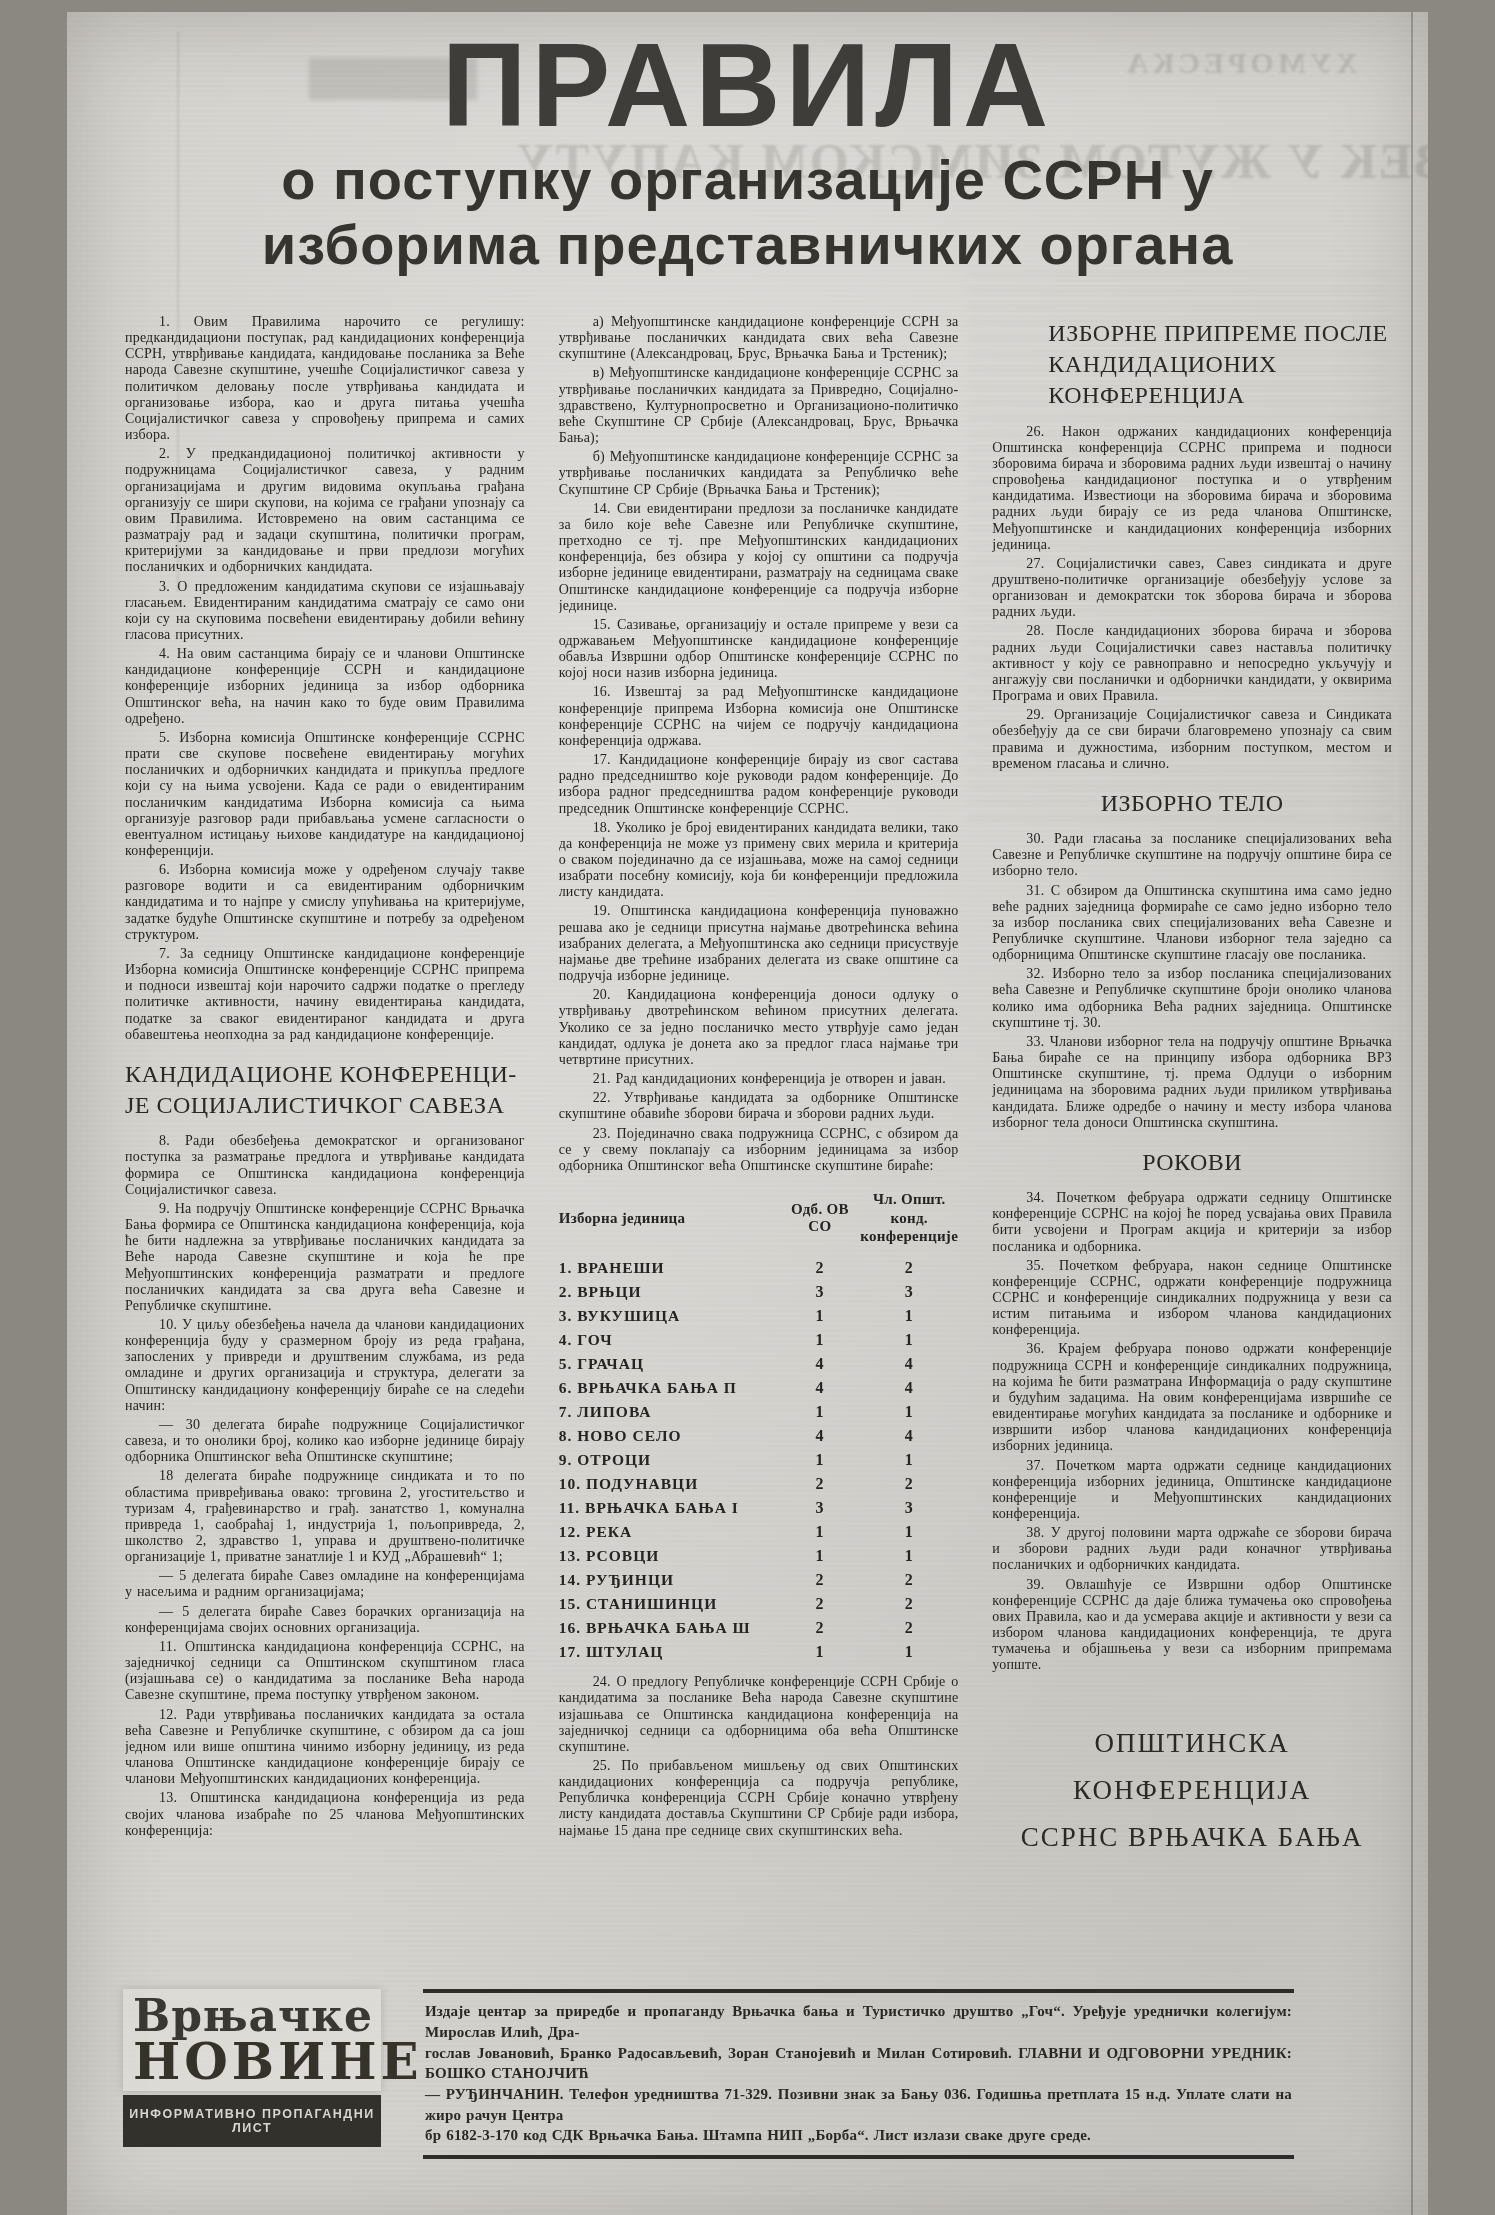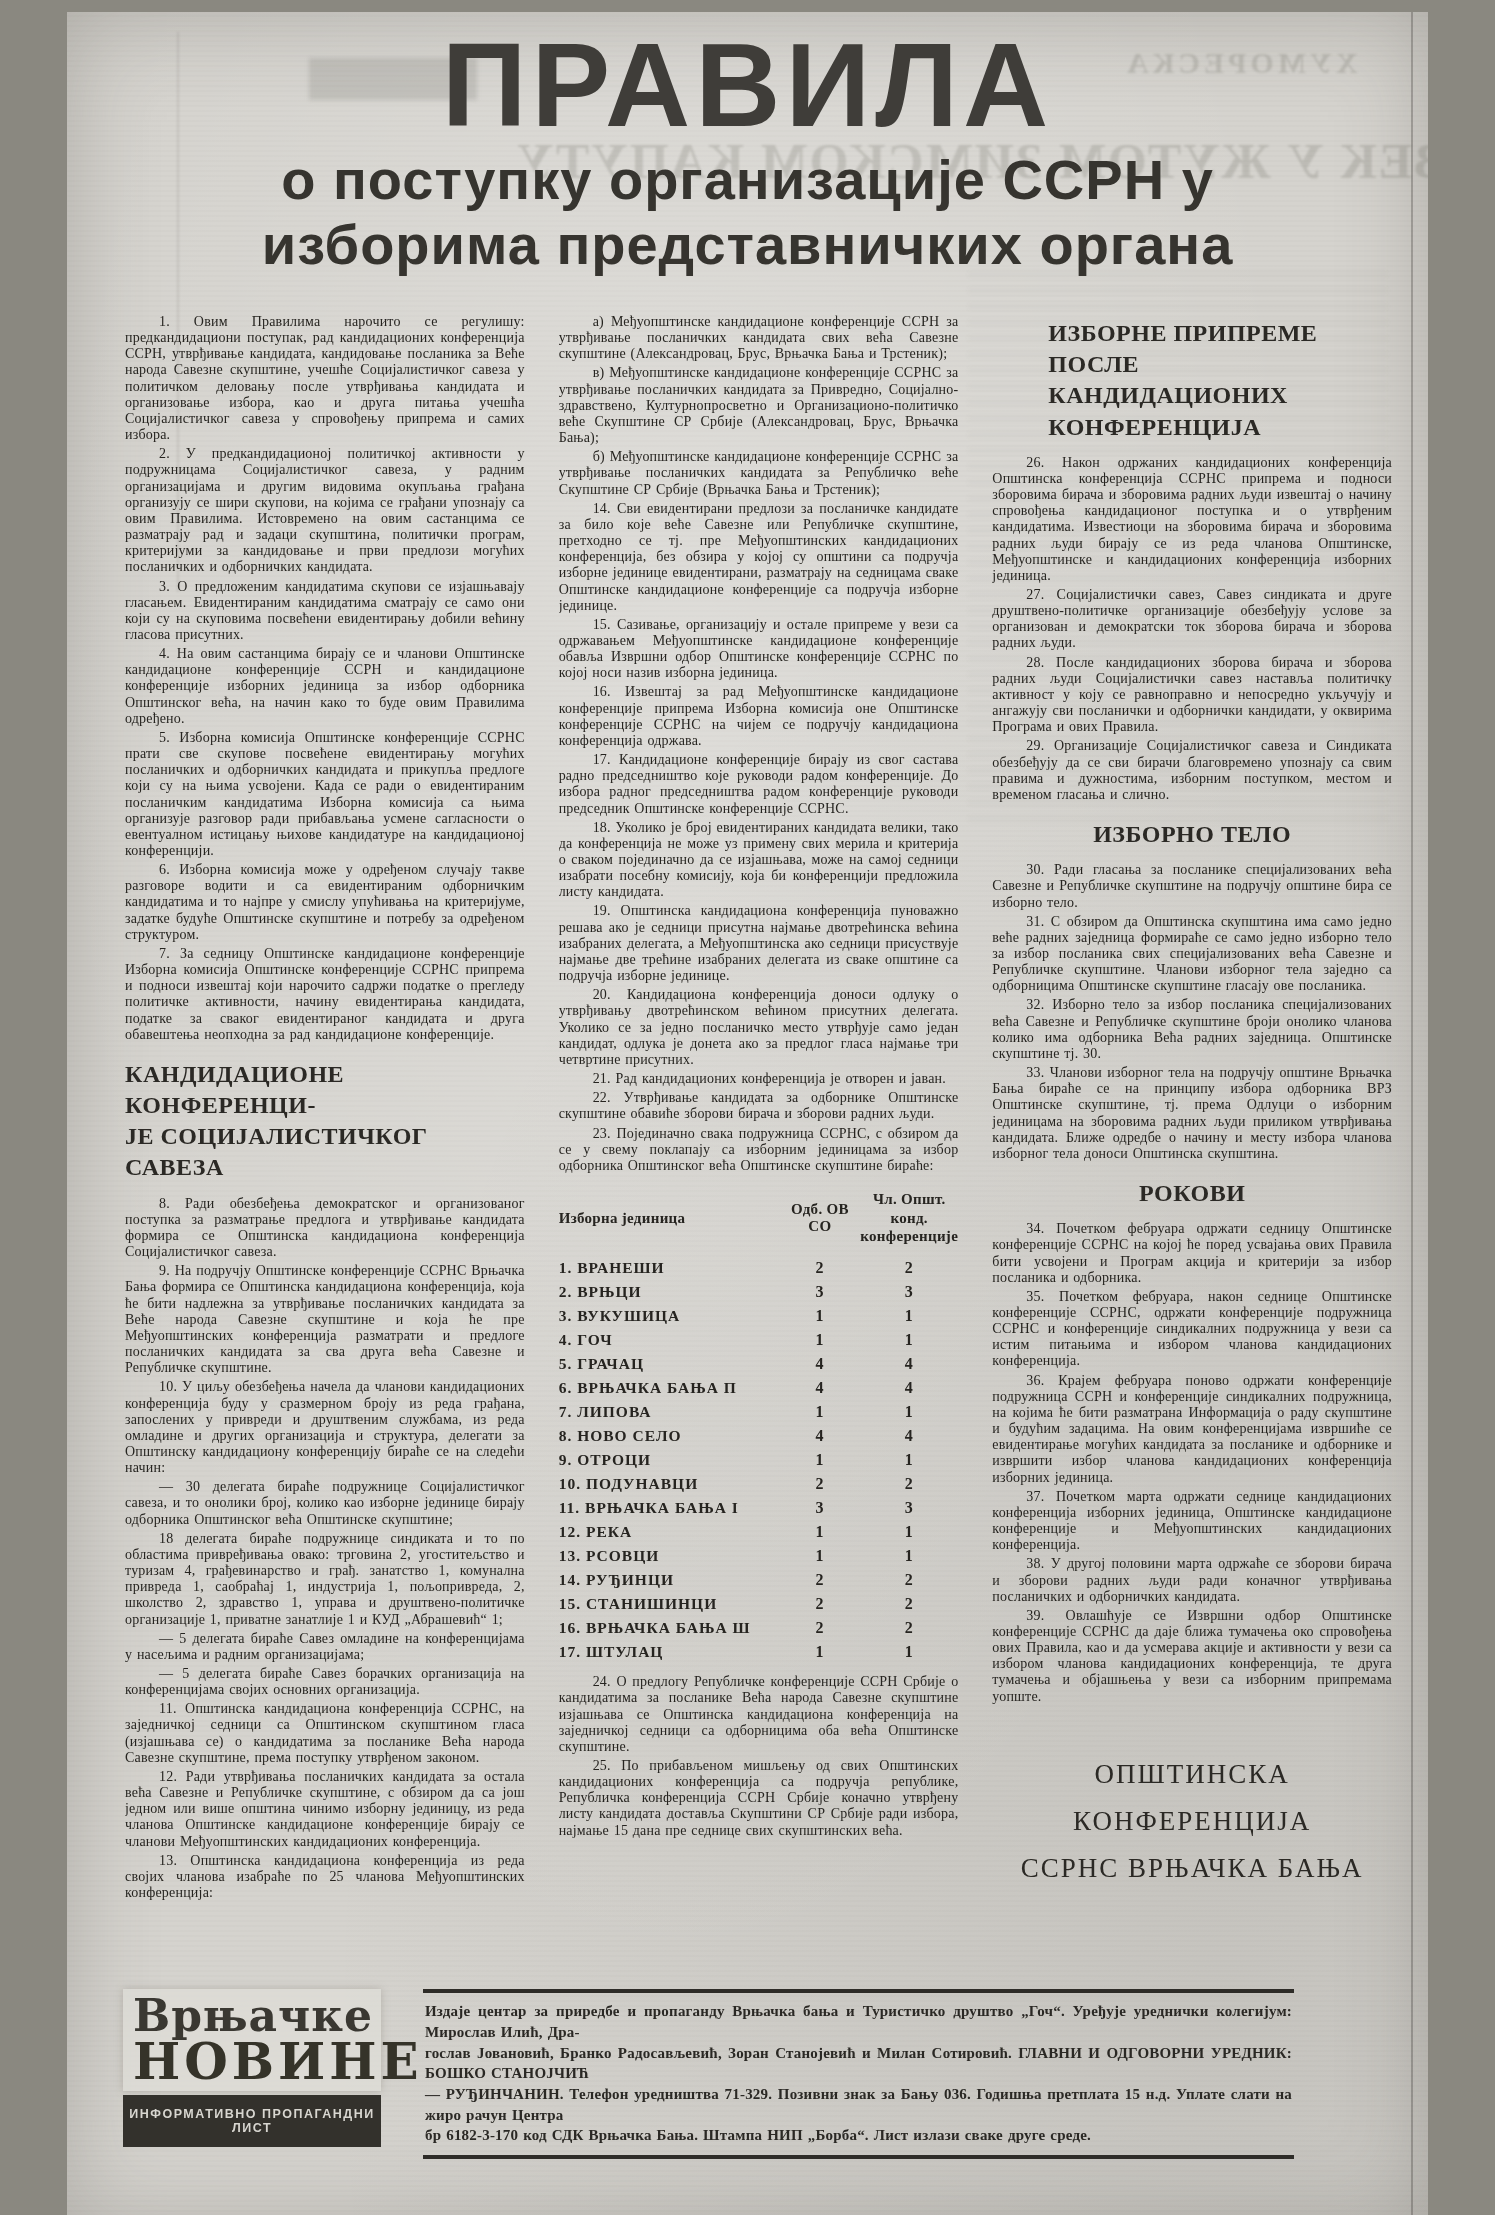--- a/index.html
+++ b/index.html
@@ -33,21 +33,21 @@
   .subtitle{font-size:56px;line-height:1.06;font-weight:bold;letter-spacing:1px;color:#36342f;margin-top:6px;}
 
   
   .columns{position:absolute;top:302px;left:58px;right:36px;bottom:172px;display:flex;gap:34px;}
   .col{flex:1 1 0;overflow:hidden;}
   .para{
     font-size:14px;line-height:1.155;text-align:justify;text-indent:34px;
     margin:0 0 3px 0;letter-spacing:.2px;word-spacing:1px;color:#262420;
   }
   .col-head{
-    font-size:24px;font-weight:bold;line-height:1.3;letter-spacing:.5px;color:#2b2925;
+    font-size:24px;font-weight:normal;line-height:1.3;letter-spacing:.5px;color:#2b2925;
     margin:16px 0 12px 0;white-space:pre-line;
   }
   .col-head.center{text-align:center;}
   .col-head.indent{padding-left:56px;}
   .col3 .col-head:first-child{margin-top:4px;}
   .signature{
     font-size:27px;font-weight:normal;line-height:1.75;letter-spacing:2px;color:#2b2925;
     text-align:center;white-space:pre-line;margin-top:46px;
   }
 

